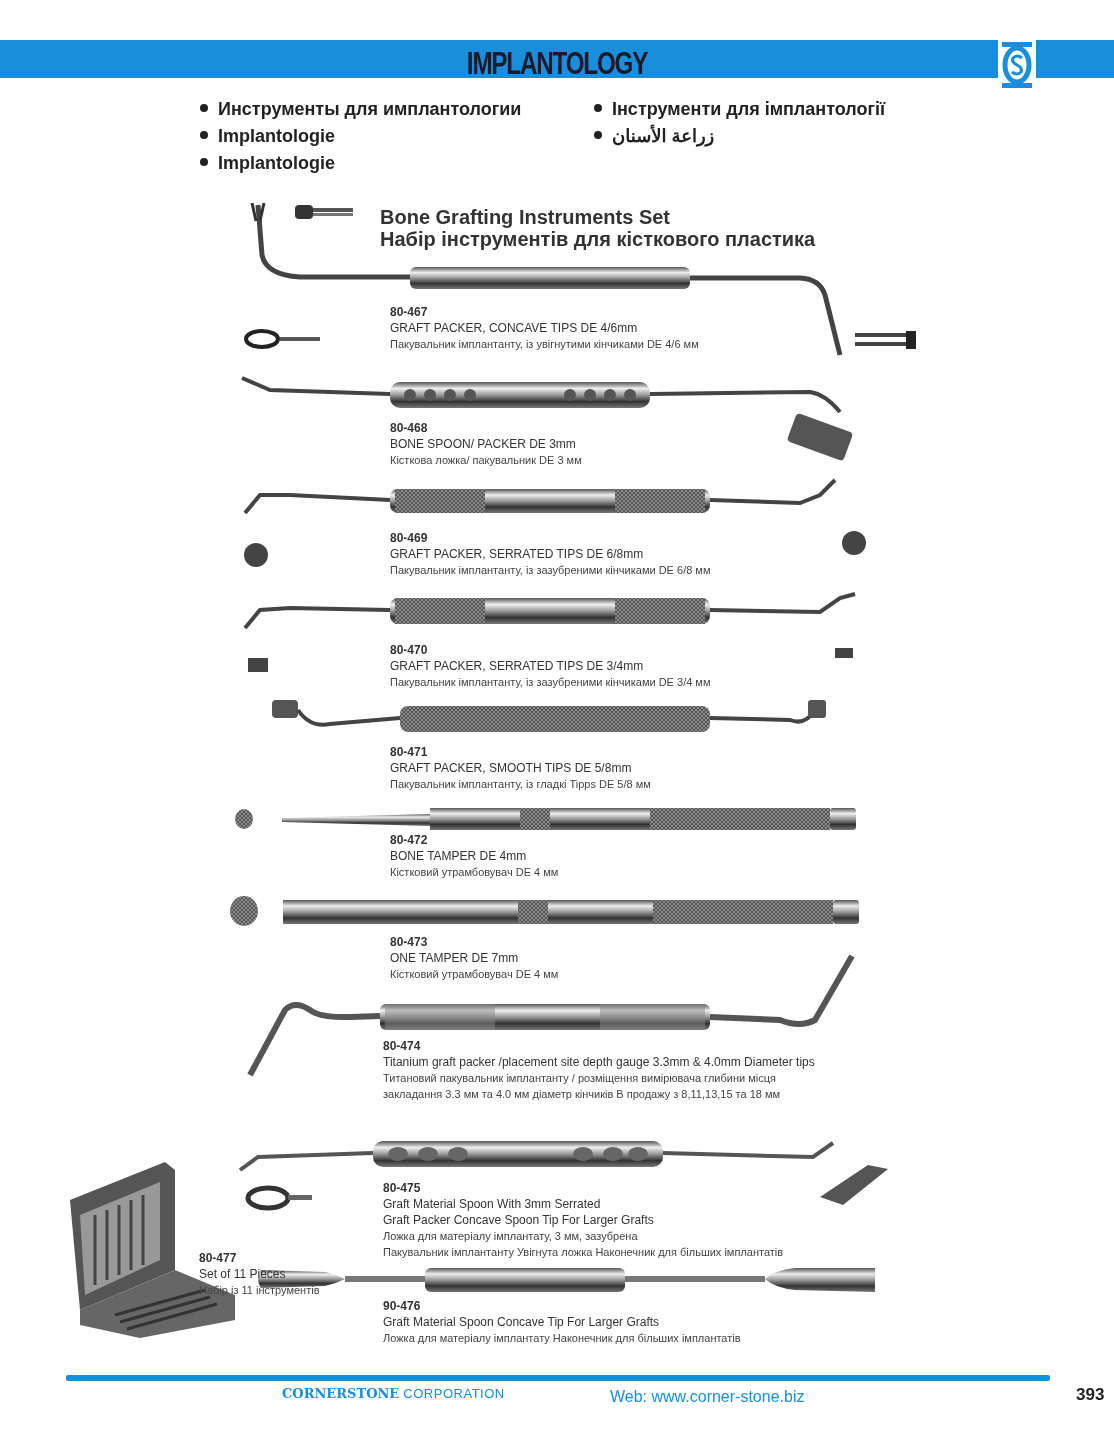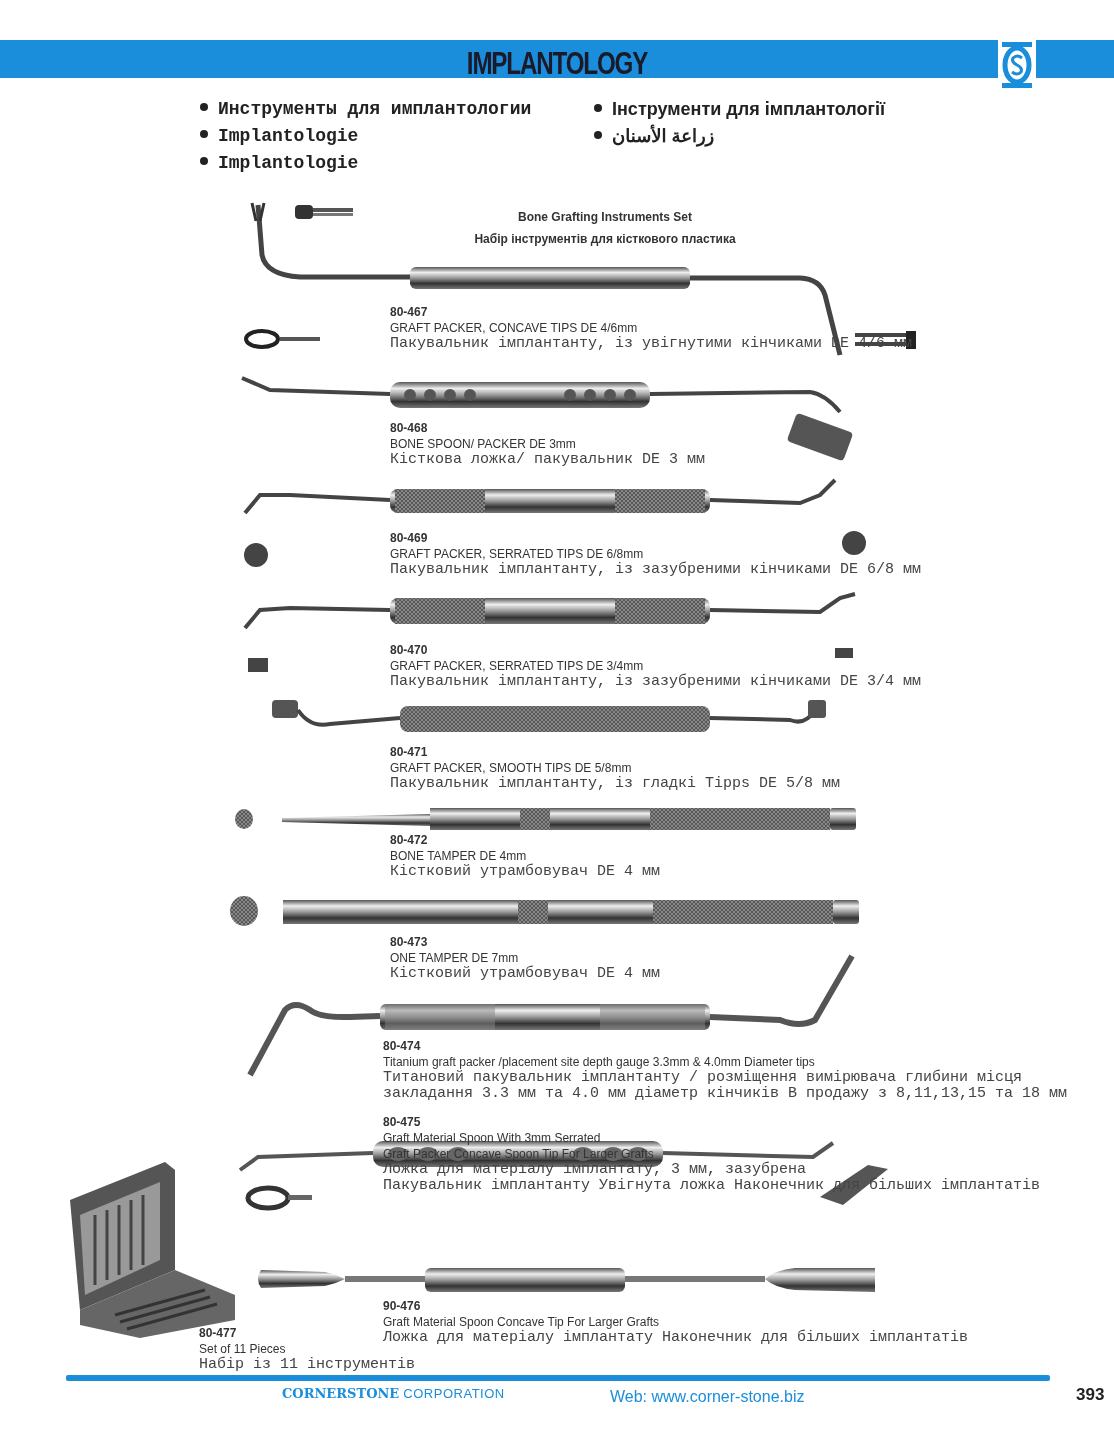--- a/index.html
+++ b/index.html
@@ -4,24 +4,24 @@
 <style>
   html,body{margin:0;padding:0;background:#fff;}
   body{width:1114px;height:1439px;position:relative;overflow:hidden;font-family:"Liberation Sans",sans-serif;color:#222;}
   .banner{position:absolute;left:0;top:40px;width:1114px;height:38px;background:#1a8ddb;}
   .banner-title{position:absolute;left:0;right:0;top:6px;text-align:center;font-family:"Liberation Sans",sans-serif;font-weight:bold;font-size:31px;letter-spacing:-1.5px;color:#1a1a2a;transform:scaleX(0.78);}
   .logo{position:absolute;left:998px;top:40px;width:38px;height:50px;background:#fff;}
   .logo svg{display:block}
   .langs{position:absolute;top:96px;font-weight:bold;font-size:18px;color:#222;}
   .langs div{height:27px;line-height:27px;white-space:nowrap;}
   .langs .b{display:inline-block;width:8px;height:8px;border-radius:50%;background:#222;margin-right:10px;vertical-align:middle;position:relative;top:-2px;}
-  .set-title{position:absolute;left:380px;width:450px;top:206px;text-align:center;font-weight:bold;font-size:12px;line-height:22px;color:#333;}
+  .set-title{position:absolute;left:380px;width:450px;top:206px;font-weight:bold;font-size:20px;line-height:22px;color:#333;}
   .item{position:absolute;font-size:12px;line-height:16px;color:#333;white-space:nowrap;}
   .item .code{font-weight:bold;font-size:12px;color:#333;}
-  .item .ua{font-size:15px;color:#444;font-family:Liberation Mono, monospace;}
+  .item .ua{font-size:11px;color:#444;}
   .inst{position:absolute;}
   .footer-line{position:absolute;left:66px;top:1375px;width:984px;height:6px;background:#1a8ddb;border-radius:2px;}
   .footer-company{position:absolute;left:282px;top:1386px;font-size:13px;color:#1a8ddb;}
   .footer-company .cs{font-family:"DejaVu Serif",serif;font-weight:bold;}
   .footer-company .cp{font-family:"Liberation Sans",sans-serif;letter-spacing:0.5px;}
   .footer-web{position:absolute;left:610px;top:1388px;font-size:16px;color:#1a8ddb;}
   .page-num{position:absolute;left:1076px;top:1385px;font-size:17px;font-weight:bold;color:#222;}
 </style>
 </head>
 <body>
@@ -32,21 +32,21 @@
 <div class="logo">
   <svg width="38" height="50" viewBox="0 0 38 50">
     <rect x="0" y="0" width="38" height="50" fill="#fff"></rect>
     <rect x="4" y="2" width="30" height="5" fill="#1a8ddb"></rect>
     <rect x="4" y="43" width="30" height="5" fill="#1a8ddb"></rect>
     <ellipse cx="19" cy="25" rx="12" ry="17" fill="none" stroke="#1a8ddb" stroke-width="5"></ellipse>
     <path d="M24 18 Q19 14 15 18 Q13 22 19 25 Q25 28 23 32 Q19 36 14 32" fill="none" stroke="#1a8ddb" stroke-width="3"></path>
   </svg>
 </div>
 
-<div class="langs" style="left:200px;font-family:Liberation Mono, monospace;">
+<div class="langs" style="left:200px;">
   <div><span class="b"></span><span>Инструменты для имплантологии</span></div>
   <div><span class="b"></span><span>Implantologie</span></div>
   <div><span class="b"></span><span>Implantologie</span></div>
 </div>
 <div class="langs" style="left:594px;">
   <div><span class="b"></span><span>Інструменти для імплантології</span></div>
   <div><span class="b"></span><span dir="rtl">زراعة الأسنان</span></div>
 </div>
 
 <div class="set-title">
@@ -207,21 +207,21 @@
       <ellipse cx="220" cy="19" rx="10" ry="7"></ellipse>
       <ellipse cx="345" cy="19" rx="10" ry="7"></ellipse>
       <ellipse cx="375" cy="19" rx="10" ry="7"></ellipse>
       <ellipse cx="400" cy="19" rx="10" ry="7"></ellipse>
     </g>
   <path d="M425 18 L575 22 L595 8" stroke="#555" stroke-width="4" fill="none"></path>
   <ellipse cx="30" cy="63" rx="20" ry="10" fill="none" stroke="#333" stroke-width="5"></ellipse>
   <rect x="50" y="60" width="24" height="5" fill="#666"></rect>
   <path d="M582 62 L630 30 L650 34 L605 70 Z" fill="#555"></path>
 </svg>
-<div class="item" style="left:383px;top:1114px">
+<div class="item" style="left:383px;top:1180px">
   <div class="code">80-475</div>
   <div>Graft Material Spoon With 3mm Serrated</div>
   <div>Graft Packer Concave Spoon Tip For Larger Grafts</div>
   <div class="ua">Ложка для матеріалу імплантату, 3 мм, зазубрена</div>
   <div class="ua">Пакувальник імплантанту  Увігнута ложка Наконечник для більших імплантатів</div>
 </div>
 
 <svg class="inst" style="left:255px;top:1262px" width="630" height="36">
   <path d="M6 8 L70 10 Q80 12 90 17 Q80 22 70 24 L6 26 Q0 17 6 8 Z" fill="url(#steel)"></path>
   <rect x="90" y="14" width="80" height="6" fill="#777"></rect>
@@ -245,21 +245,21 @@
       <line x1="76" y1="40" x2="76" y2="110"></line>
       <line x1="88" y1="35" x2="88" y2="105"></line>
     </g>
   <path d="M25 150 L120 110 L180 135 L180 160 L85 178 L25 165 Z" fill="#666"></path>
   <g stroke="#333" stroke-width="3">
       <line x1="60" y1="155" x2="150" y2="130"></line>
       <line x1="65" y1="162" x2="155" y2="137"></line>
       <line x1="72" y1="169" x2="162" y2="144"></line>
     </g>
 </svg>
-<div class="item" style="left:199px;top:1325px">
+<div class="item" style="left:199px;top:1250px">
   <div class="code">80-477</div>
   <div>Set of 11 Pieces</div>
   <div class="ua">Набір із 11 інструментів</div>
 </div>
 
 <div class="footer-line"></div>
 <div class="footer-company"><span class="cs">CORNERSTONE</span><span class="cp"> CORPORATION</span></div>
 <div class="footer-web">Web: www.corner-stone.biz</div>
 <div class="page-num">393</div>
 

